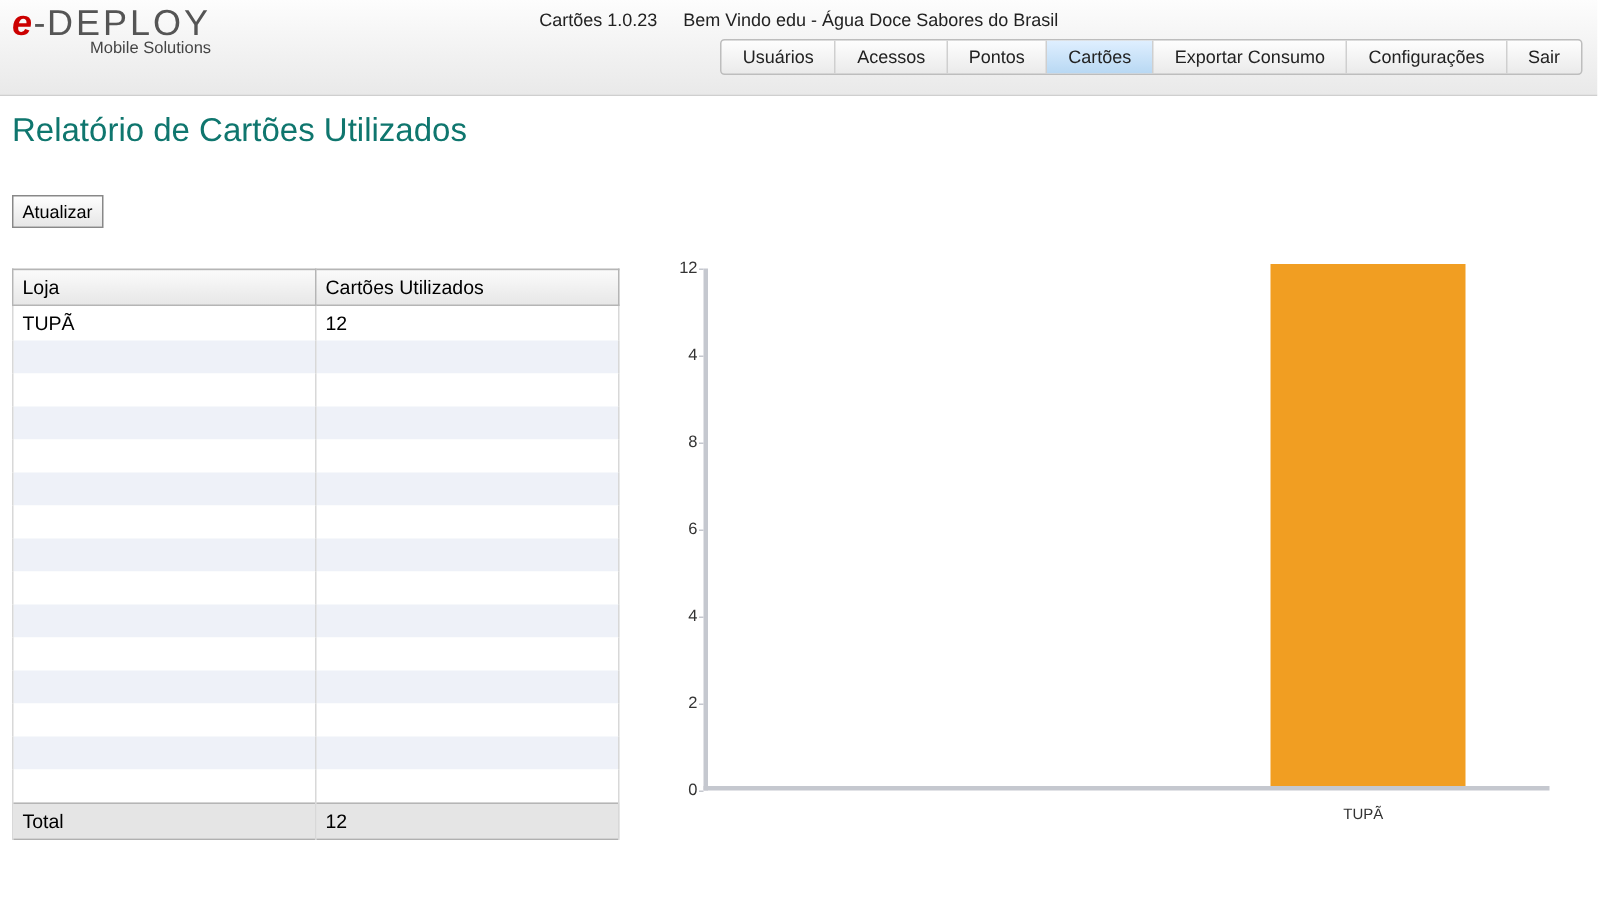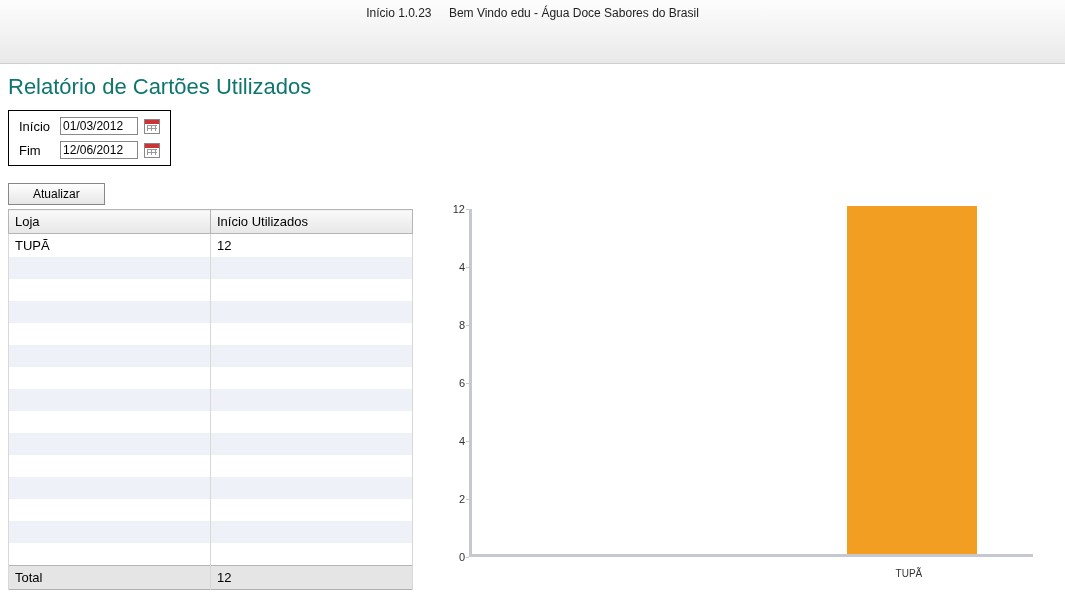--- a/index.html
+++ b/index.html
@@ -59,23 +59,23 @@
     position: relative;
   }
   .cal-icon::after{
     content:""; position:absolute; left:2px; right:2px; top:5px; bottom:2px;
     background:
       repeating-linear-gradient(#999 0 1px, transparent 1px 3px),
       repeating-linear-gradient(90deg,#999 0 1px, transparent 1px 4px);
   }
 
   .btn {
-    margin-top: 6px; margin-bottom: 4px;
+    margin-top: 6px; margin-bottom: 27px;
     border: 1px solid #888; background: linear-gradient(#fefefe,#e6e6e6);
-    padding: 3px 24px; font-size: 12px; cursor: pointer;
+    padding: 3px 6px; font-size: 12px; cursor: pointer;
   }
 
   .layout { display: flex; gap: 30px; align-items: flex-start; }
 
   
   .data-table {
     width: 405px; border: 1px solid #b0b0b0; border-collapse: collapse; padding-left: 28px;
   }
   .data-table th {
     background: linear-gradient(#fafafa,#e7e7e7);
@@ -102,61 +102,56 @@
   .tickmark { position: absolute; left: 23px; width: 3px; height: 1px; background: #c5c8cf; }
   .xlabel { position: absolute; bottom: 0; font-size: 10px; color: #333; transform: translateX(-50%); }
   .bar {
     position: absolute; bottom: 0; background: #f19e22;
   }
 </style>
 </head>
 <body>
 
 <div class="topbar">
+  <div class="logo">
+    <div class="logo-big">
+      <span class="logo-red">e</span>-<span style="letter-spacing:2px;">DEPLOY</span>
+    </div>
+    <div class="logo-sub">Mobile Solutions</div>
+  </div>
 
   <div class="version-line">
-    <span>Início 1.0.23</span>
+    <span>Cartões 1.0.23</span>
     <span class="welcome">Bem Vindo edu - Água Doce Sabores do Brasil</span>
   </div>
 
+  <div class="nav">
+    <a>Usuários</a>
+    <a>Acessos</a>
+    <a>Pontos</a>
+    <a class="active">Cartões</a>
+    <a>Exportar Consumo</a>
+    <a>Configurações</a>
+    <a>Sair</a>
+  </div>
 </div>
 
 <div class="content">
   <h1>Relatório de Cartões Utilizados</h1>
 
-  <div class="date-box">
-    <table>
-      <tbody>
-          <tr>
-        <td>Início</td>
-        <td>
-          <input class="date-input" value="01/03/2012" style="">
-          <span class="cal-icon"></span>
-        </td>
-      </tr>
-      <tr>
-        <td>Fim</td>
-        <td>
-          <input class="date-input" value="12/06/2012" style="">
-          <span class="cal-icon"></span>
-        </td>
-      </tr>
-    </tbody>
-      </table>
-  </div>
   <br>
   <button class="btn">Atualizar</button>
 
   <div class="layout">
 
     <table class="data-table">
       <thead>
         <tr>
           <th style="width:50%">Loja</th>
-          <th>Início Utilizados</th>
+          <th>Cartões Utilizados</th>
         </tr>
       </thead>
       <tbody id="tbody">
           <tr class="odd">
             <td>TUPÃ</td>
             <td>12</td>
           </tr>
           <tr class="even">
             <td></td>
             <td></td>

